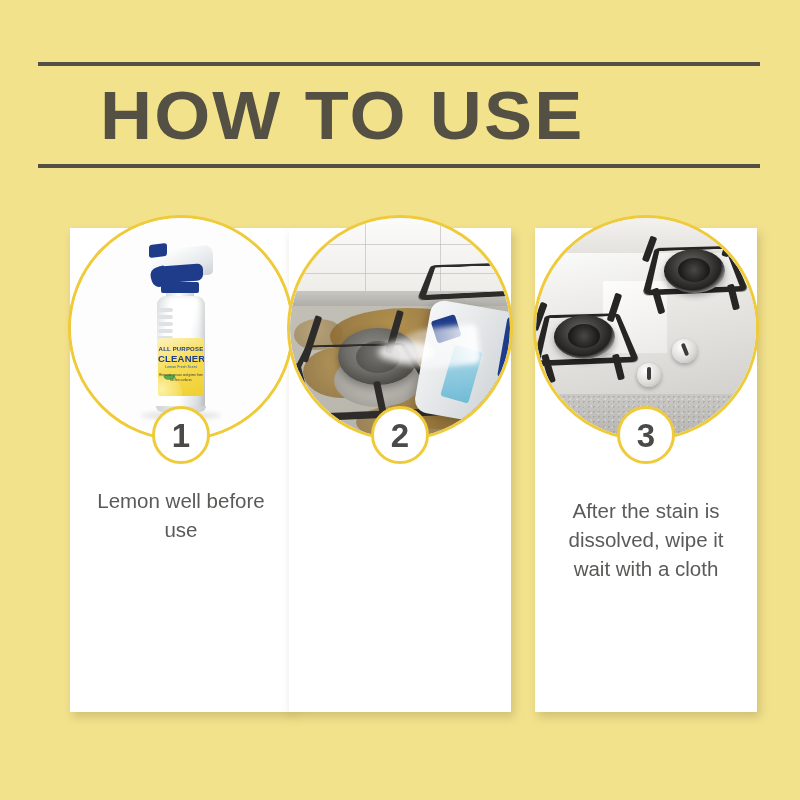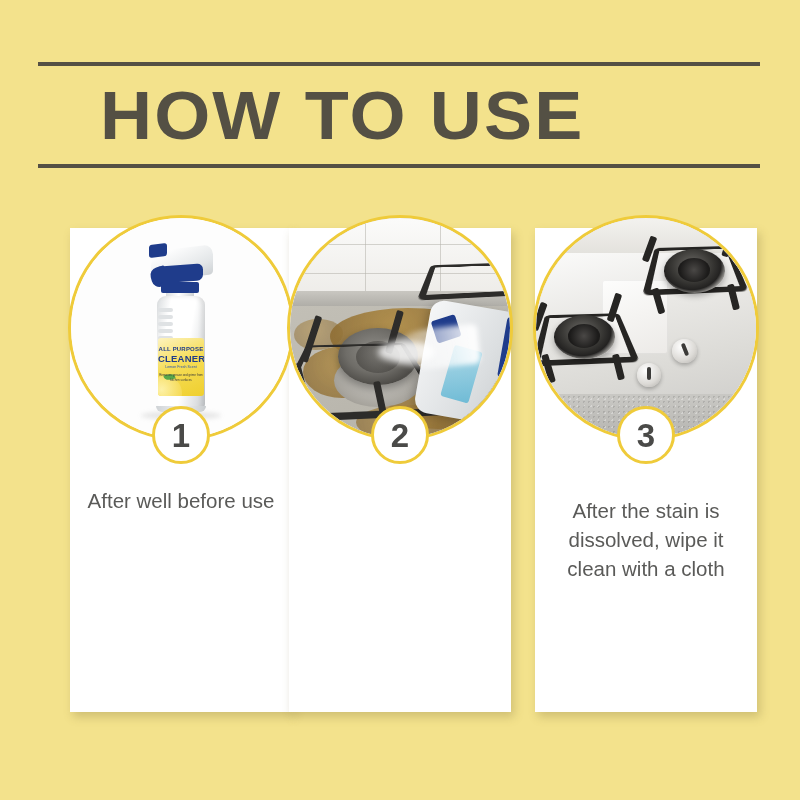--- a/index.html
+++ b/index.html
@@ -515,21 +515,21 @@
                 <div class="lbl-l3">Lemon Fresh Scent</div>
                 <div class="btl-leaf"></div>
                 <div class="lbl-l4">Removes grease and grime from kitchen surfaces</div>
               </div>
               <div class="btl-foot"></div>
             </div>
           </div>
         </div>
       </div>
       <div class="badge">1</div>
-      <div class="caption">After well before use</div>
+      <div class="caption">Lemon well before use</div>
     </div>
 
     <div class="card c2">
       <div class="circle">
         <div class="circle-inner">
           <div class="scene-dirty">
             <div class="d-wall">
               <div class="d-tile" style="top:30%"></div>
               <div class="d-tile" style="top:62%"></div>
               <div class="d-tile v" style="left:34%"></div>
@@ -584,17 +584,17 @@
             <div class="fin f3"></div>
               <div class="fin f4"></div>
             <div class="c-grate cg-left"></div>
             <div class="burner b-left"></div>
             <div class="knob k1"></div>
             <div class="knob k2"></div>
           </div>
         </div>
       </div>
       <div class="badge">3</div>
-      <div class="caption">After the stain is dissolved, wipe it clean with a cloth</div>
+      <div class="caption">After the stain is dissolved, wipe it wait with a cloth</div>
     </div>
 
   </div>
 </div>
 
 </body></html>

